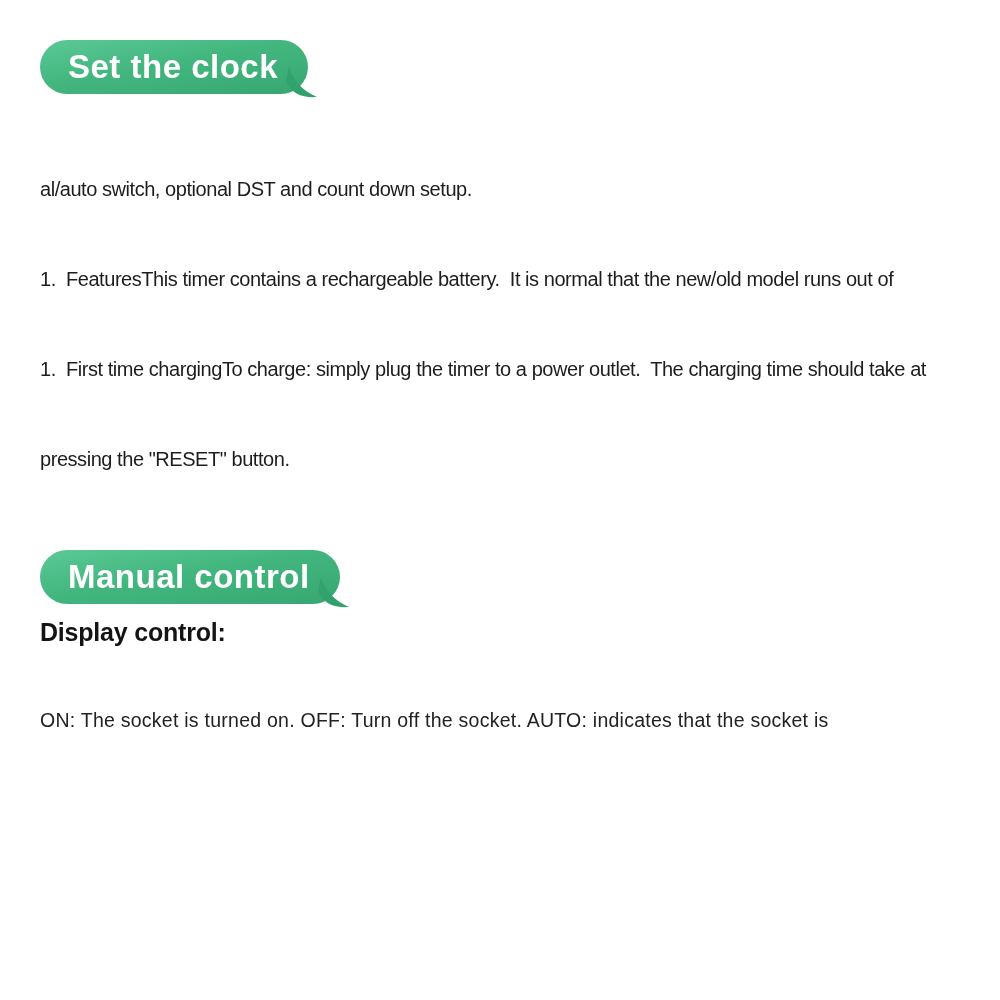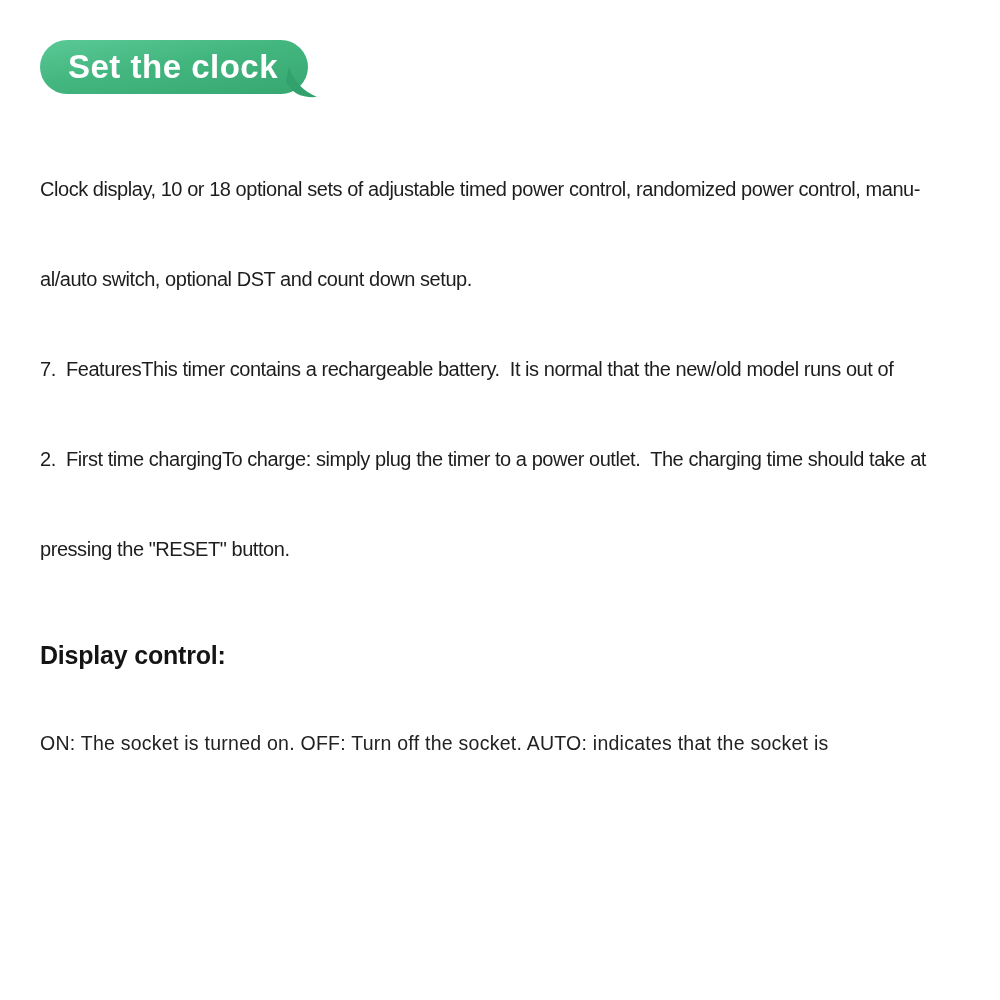--- a/index.html
+++ b/index.html
@@ -78,29 +78,34 @@
 <div class="page">
 
   <section class="section-1">
     <div class="banner">
       <svg class="tail" viewBox="0 0 34 34" aria-hidden="true">
         <path d="M4 2 C8 16 18 26 32 32 C18 33 6 29 1 16 Z" fill="#31a26b"></path>
       </svg>
       <span class="banner-label">Set the clock</span>
     </div>
     <div class="body-lines">
-      <div class="line">Clock display, 10 or 18 optional sets of adjustable timed power control, randomized power control, manu-</div>
       <div class="line">al/auto switch, optional DST and count down setup.</div>
-      <div class="line">7.  FeaturesThis timer contains a rechargeable battery.  It is normal that the new/old model runs out of</div>
-      <div class="line">2.  First time chargingTo charge: simply plug the timer to a power outlet.  The charging time should take at</div>
+      <div class="line">1.  FeaturesThis timer contains a rechargeable battery.  It is normal that the new/old model runs out of</div>
+      <div class="line">1.  First time chargingTo charge: simply plug the timer to a power outlet.  The charging time should take at</div>
       <div class="line">pressing the "RESET" button.</div>
     </div>
   </section>
 
   <section class="section-2">
+    <div class="banner">
+      <svg class="tail" viewBox="0 0 34 34" aria-hidden="true">
+        <path d="M4 2 C8 16 18 26 32 32 C18 33 6 29 1 16 Z" fill="#31a26b"></path>
+      </svg>
+      <span class="banner-label">Manual control</span>
+    </div>
 
     <div class="subsection">
       <div class="subsection-heading">Display control:</div>
       <div class="sub-lines">
         <div class="line">ON: The socket is turned on. OFF: Turn off the socket. AUTO: indicates that the socket is</div>
         
       </div>
     </div>
 
     

